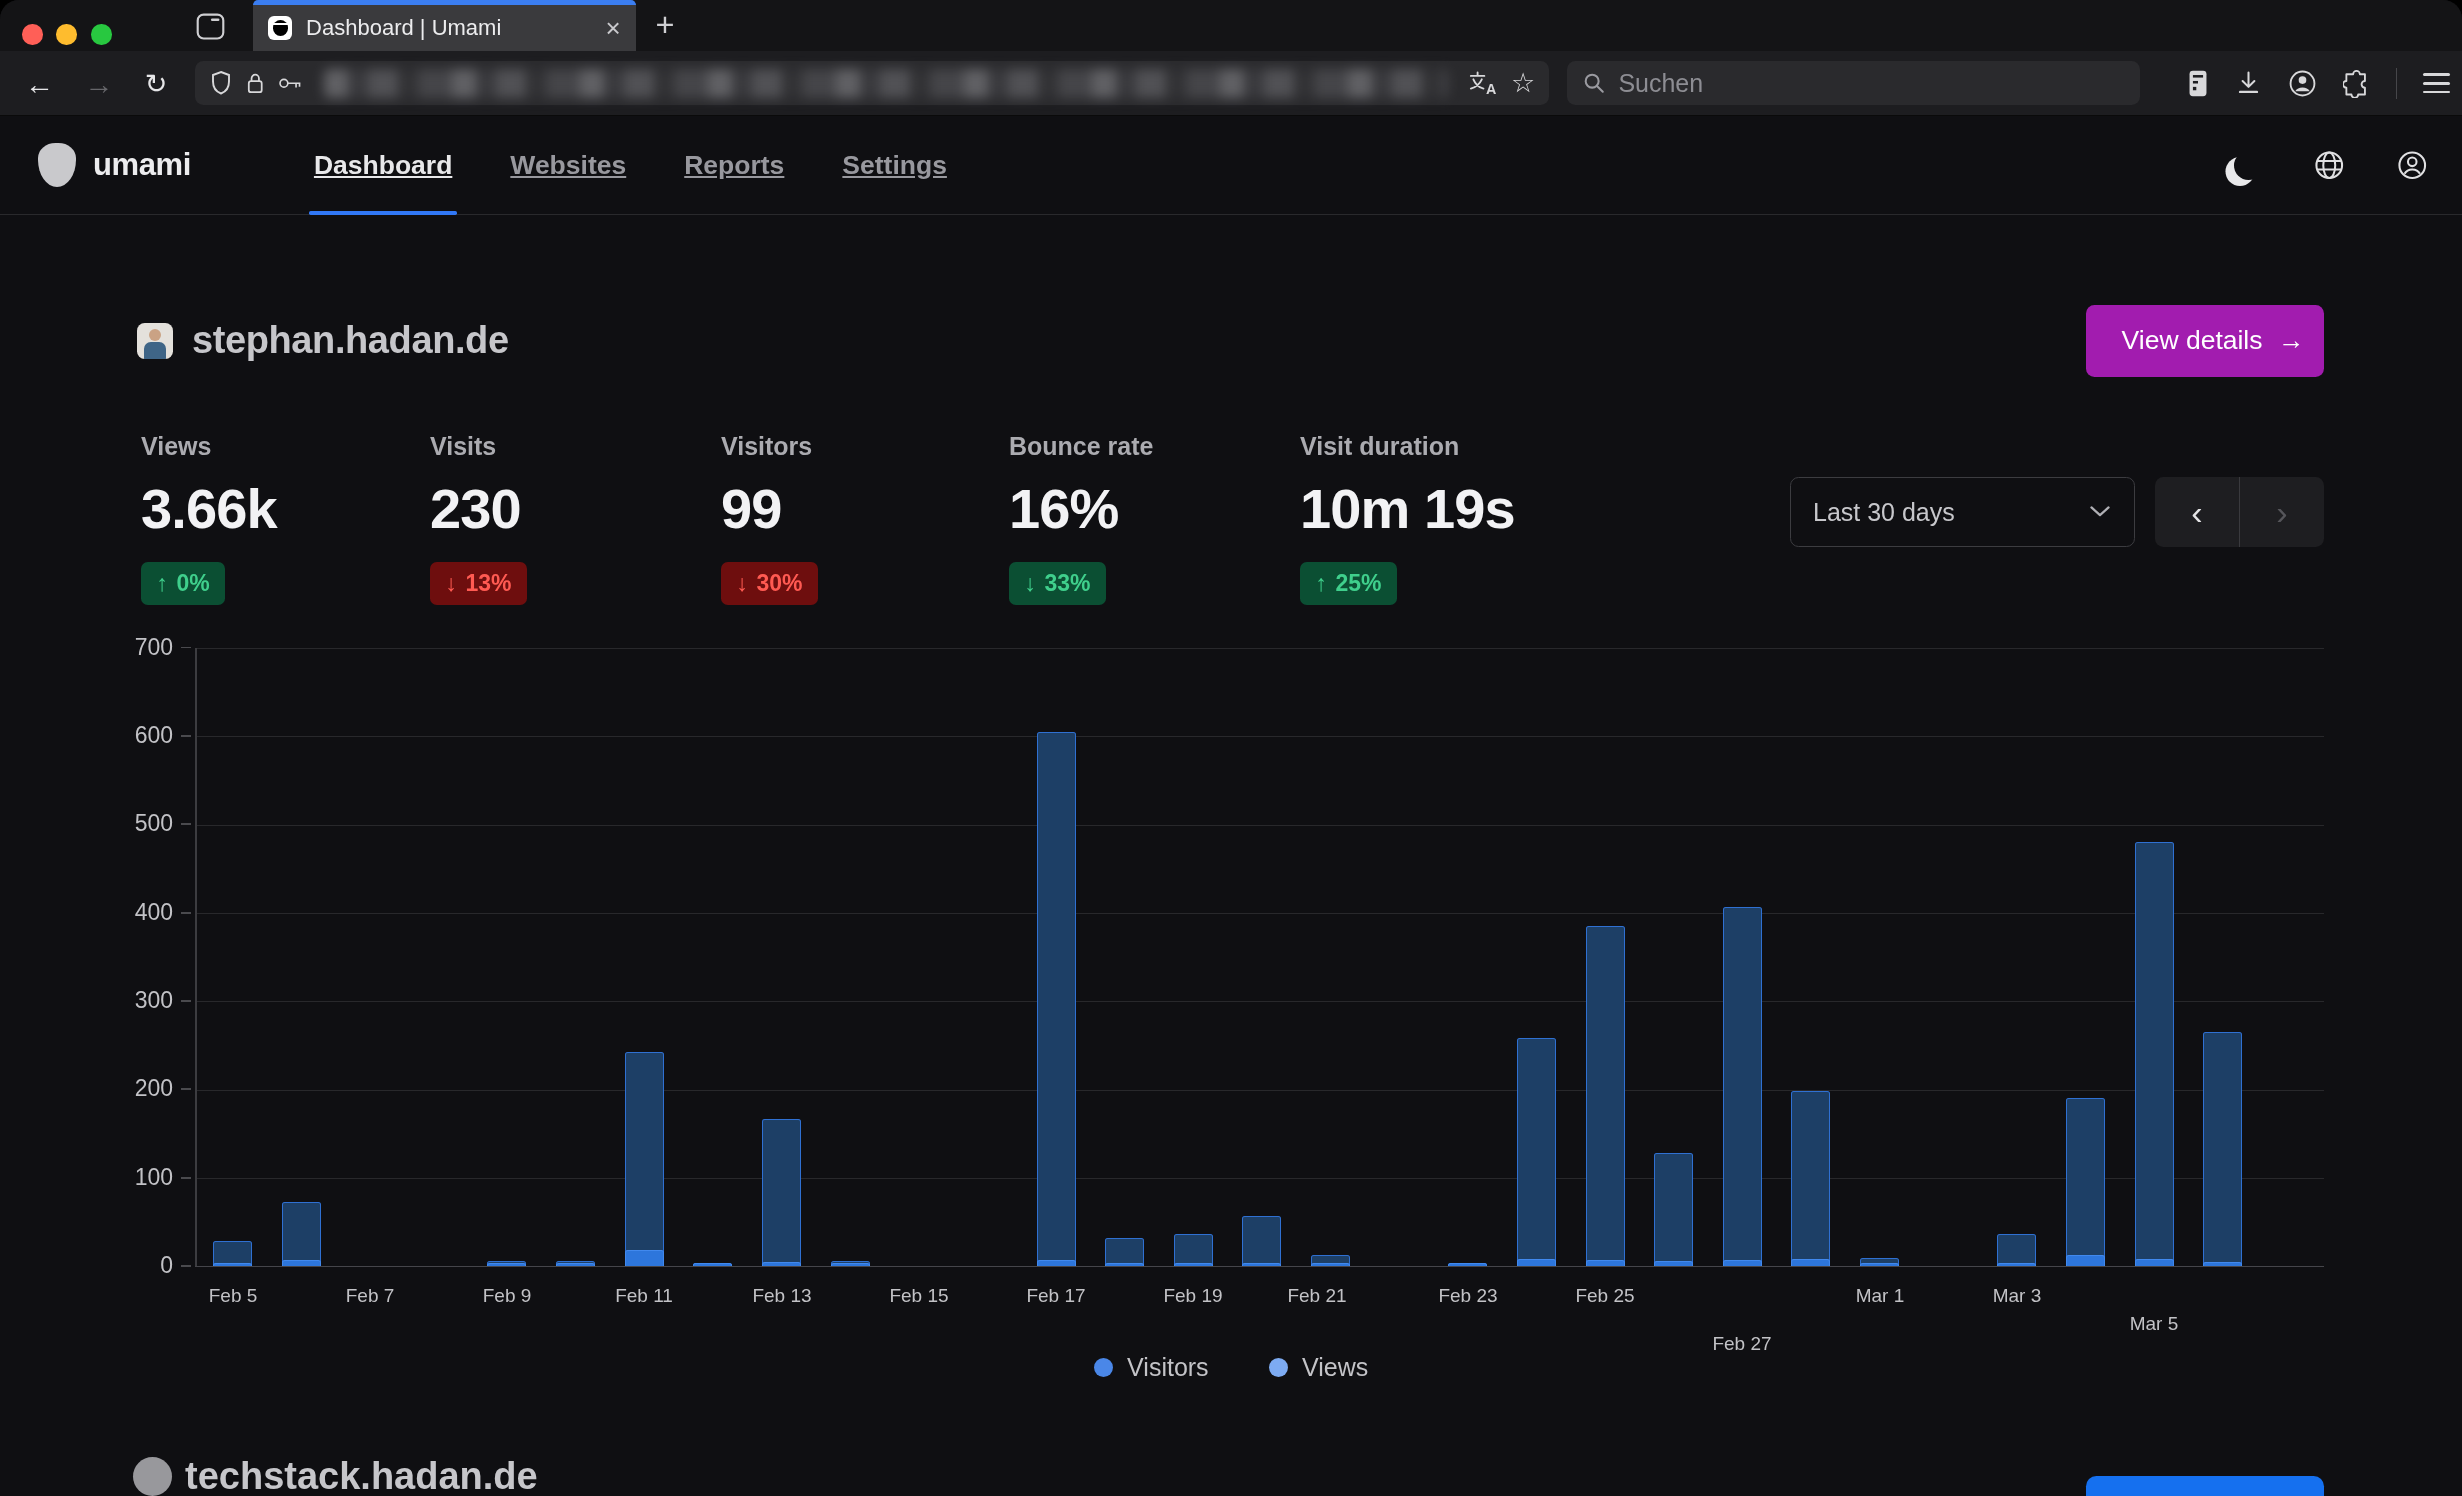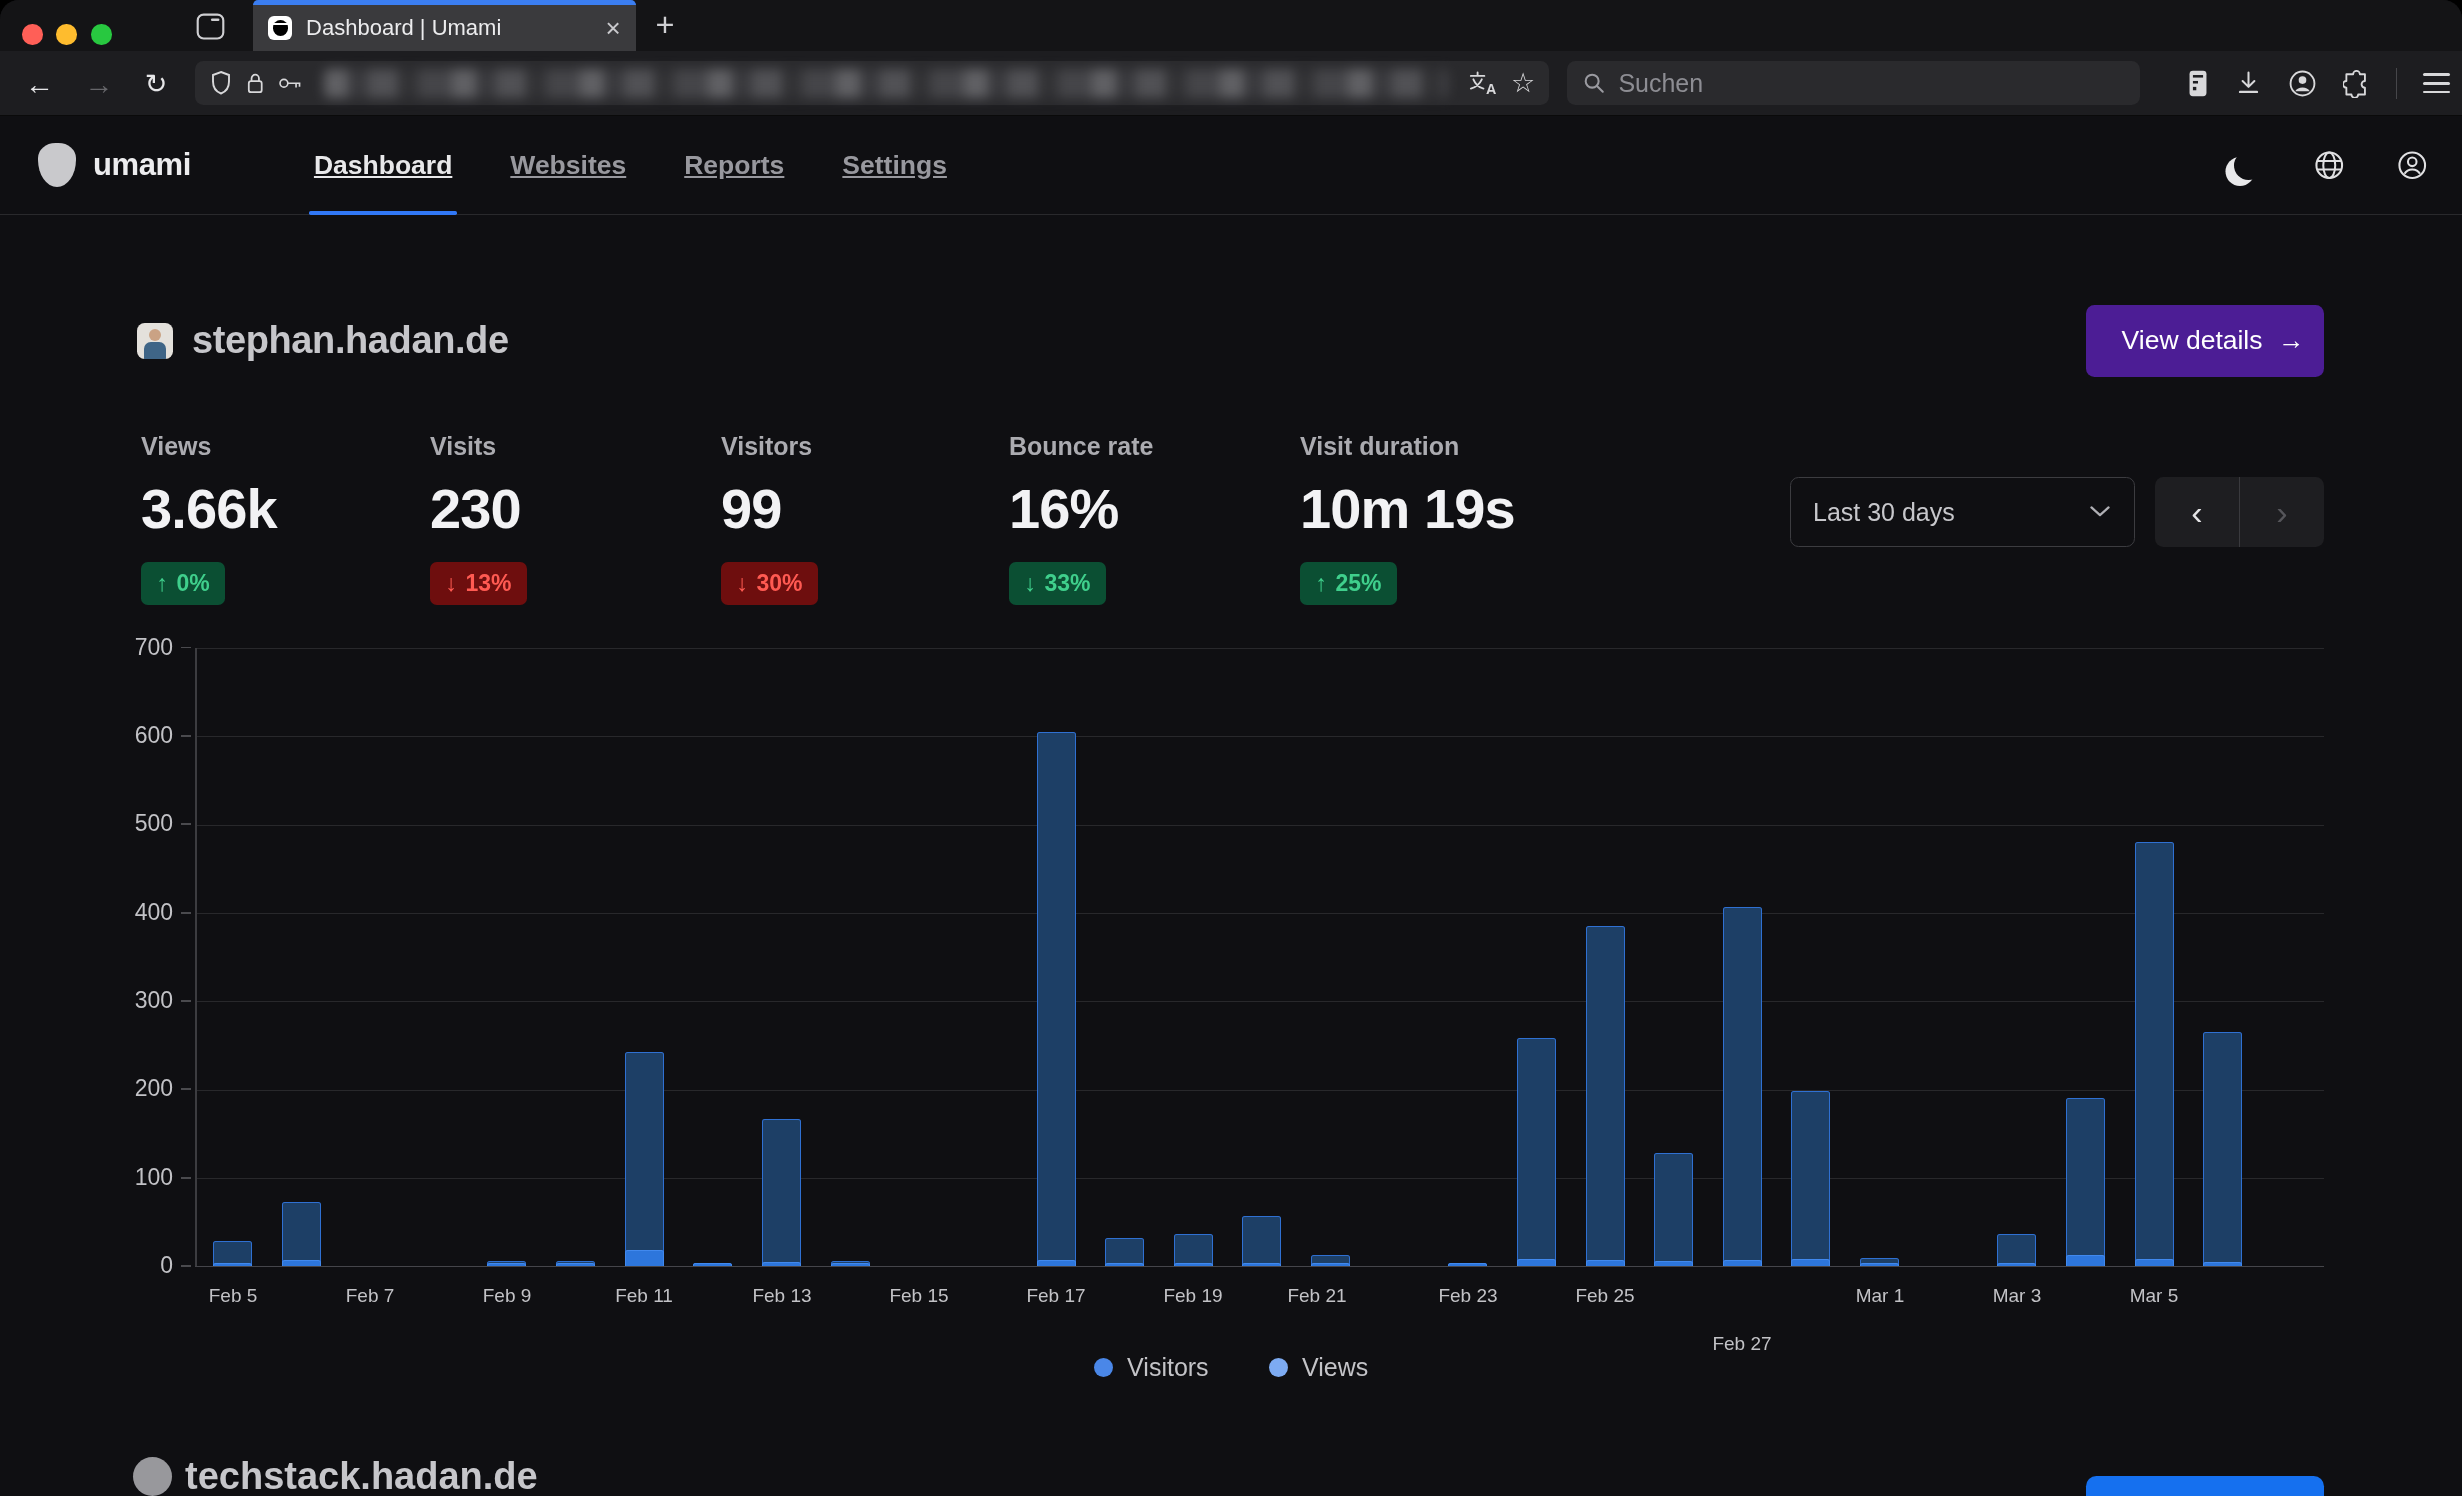--- a/index.html
+++ b/index.html
@@ -82,21 +82,21 @@
   .site-header { position:absolute; left:0; top:304px; width:2462px; height:82px; }
   .site-id { position:absolute; left:137px; top:15.4px; display:flex; align-items:center; gap:19px; }
   .site-favicon { width:36px; height:36px; border-radius:7.7px; background:#e4e1dc; position:relative; overflow:hidden; }
   .site-favicon::before { content:""; position:absolute; left:12px; top:6px; width:12px; height:12px;
     border-radius:50%; background:#caa284; }
   .site-favicon::after { content:""; position:absolute; left:6.8px; top:19px; width:22px; height:19px;
     border-radius:6.8px 6.8px 0 0; background:#3f6587; }
   .site-name { font-size:38px; font-weight:700; color:#c6c6ca; letter-spacing:-0.4px; }
   .view-details {
     position:absolute; left:2086px; top:0.9px; width:238px; height:72px; border:none; cursor:pointer;
-    background:#4c1d95; color:#fff; border-radius:8.5px; font-size:26.5px; font-weight:500;
+    background:#a21caf; color:#fff; border-radius:8.5px; font-size:26.5px; font-weight:500;
     display:flex; align-items:center; justify-content:center; gap:15.4px; font-family:inherit;padding-left:16px;
   }
 
   
   .stats { position:absolute; left:0; top:432px; width:2462px; height:171px; }
   .stat { position:absolute; top:0; }
   .stat-label { font-size:25px; font-weight:700; color:#ababb0; }
   .stat-value { font-size:56px; font-weight:700; color:#f2f2f4; letter-spacing:-0.9px; margin-top:15.4px; }
   .badge { display:inline-flex; align-items:center; gap:8.5px; height:43px; padding:0 15.4px;
     border-radius:6.8px; font-size:23px; font-weight:700; margin-top:20.5px; }
@@ -440,21 +440,21 @@
         <div class="x-tick-label" style="left: 782px;">Feb 13</div>
         <div class="x-tick-label" style="left: 919px;">Feb 15</div>
         <div class="x-tick-label" style="left: 1056px;">Feb 17</div>
         <div class="x-tick-label" style="left: 1193px;">Feb 19</div>
         <div class="x-tick-label" style="left: 1317px;">Feb 21</div>
         <div class="x-tick-label" style="left: 1468px;">Feb 23</div>
         <div class="x-tick-label" style="left: 1605px;">Feb 25</div>
         <div class="x-tick-label" style="left: 1742px; margin-top: 48px;">Feb 27</div>
         <div class="x-tick-label" style="left: 1880px;">Mar 1</div>
         <div class="x-tick-label" style="left: 2017px;">Mar 3</div>
-        <div class="x-tick-label" style="left: 2154px;">Mar 5</div>
+        <div class="x-tick-label" style="left: 2154px; margin-top: 28px;">Mar 5</div>
       </div>
   </div>
 
   <div class="legend">
     <span class="legend-item">
       <span class="legend-dot" style="background: rgb(74, 135, 232);"></span>
       <span class="legend-label">Visitors</span>
     </span>
     <span class="legend-item">
       <span class="legend-dot" style="background: rgb(125, 171, 242);"></span>

